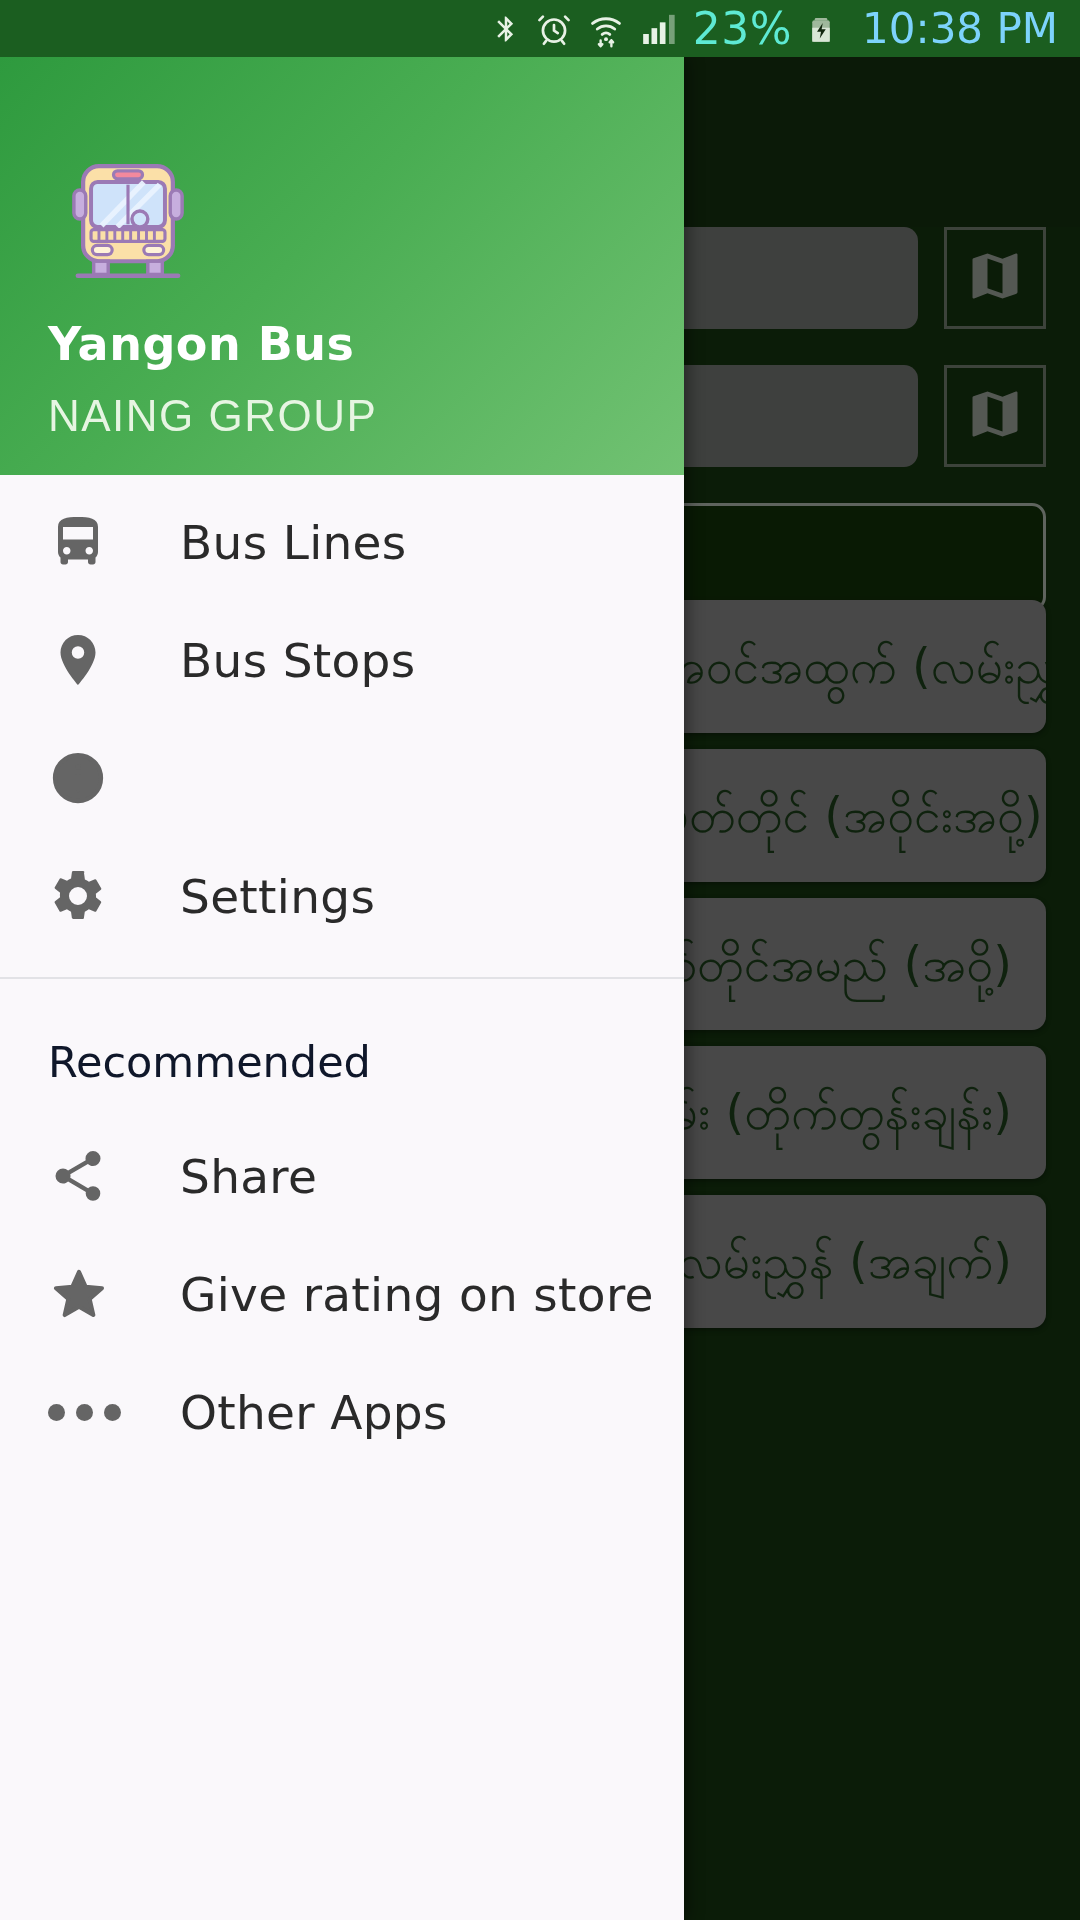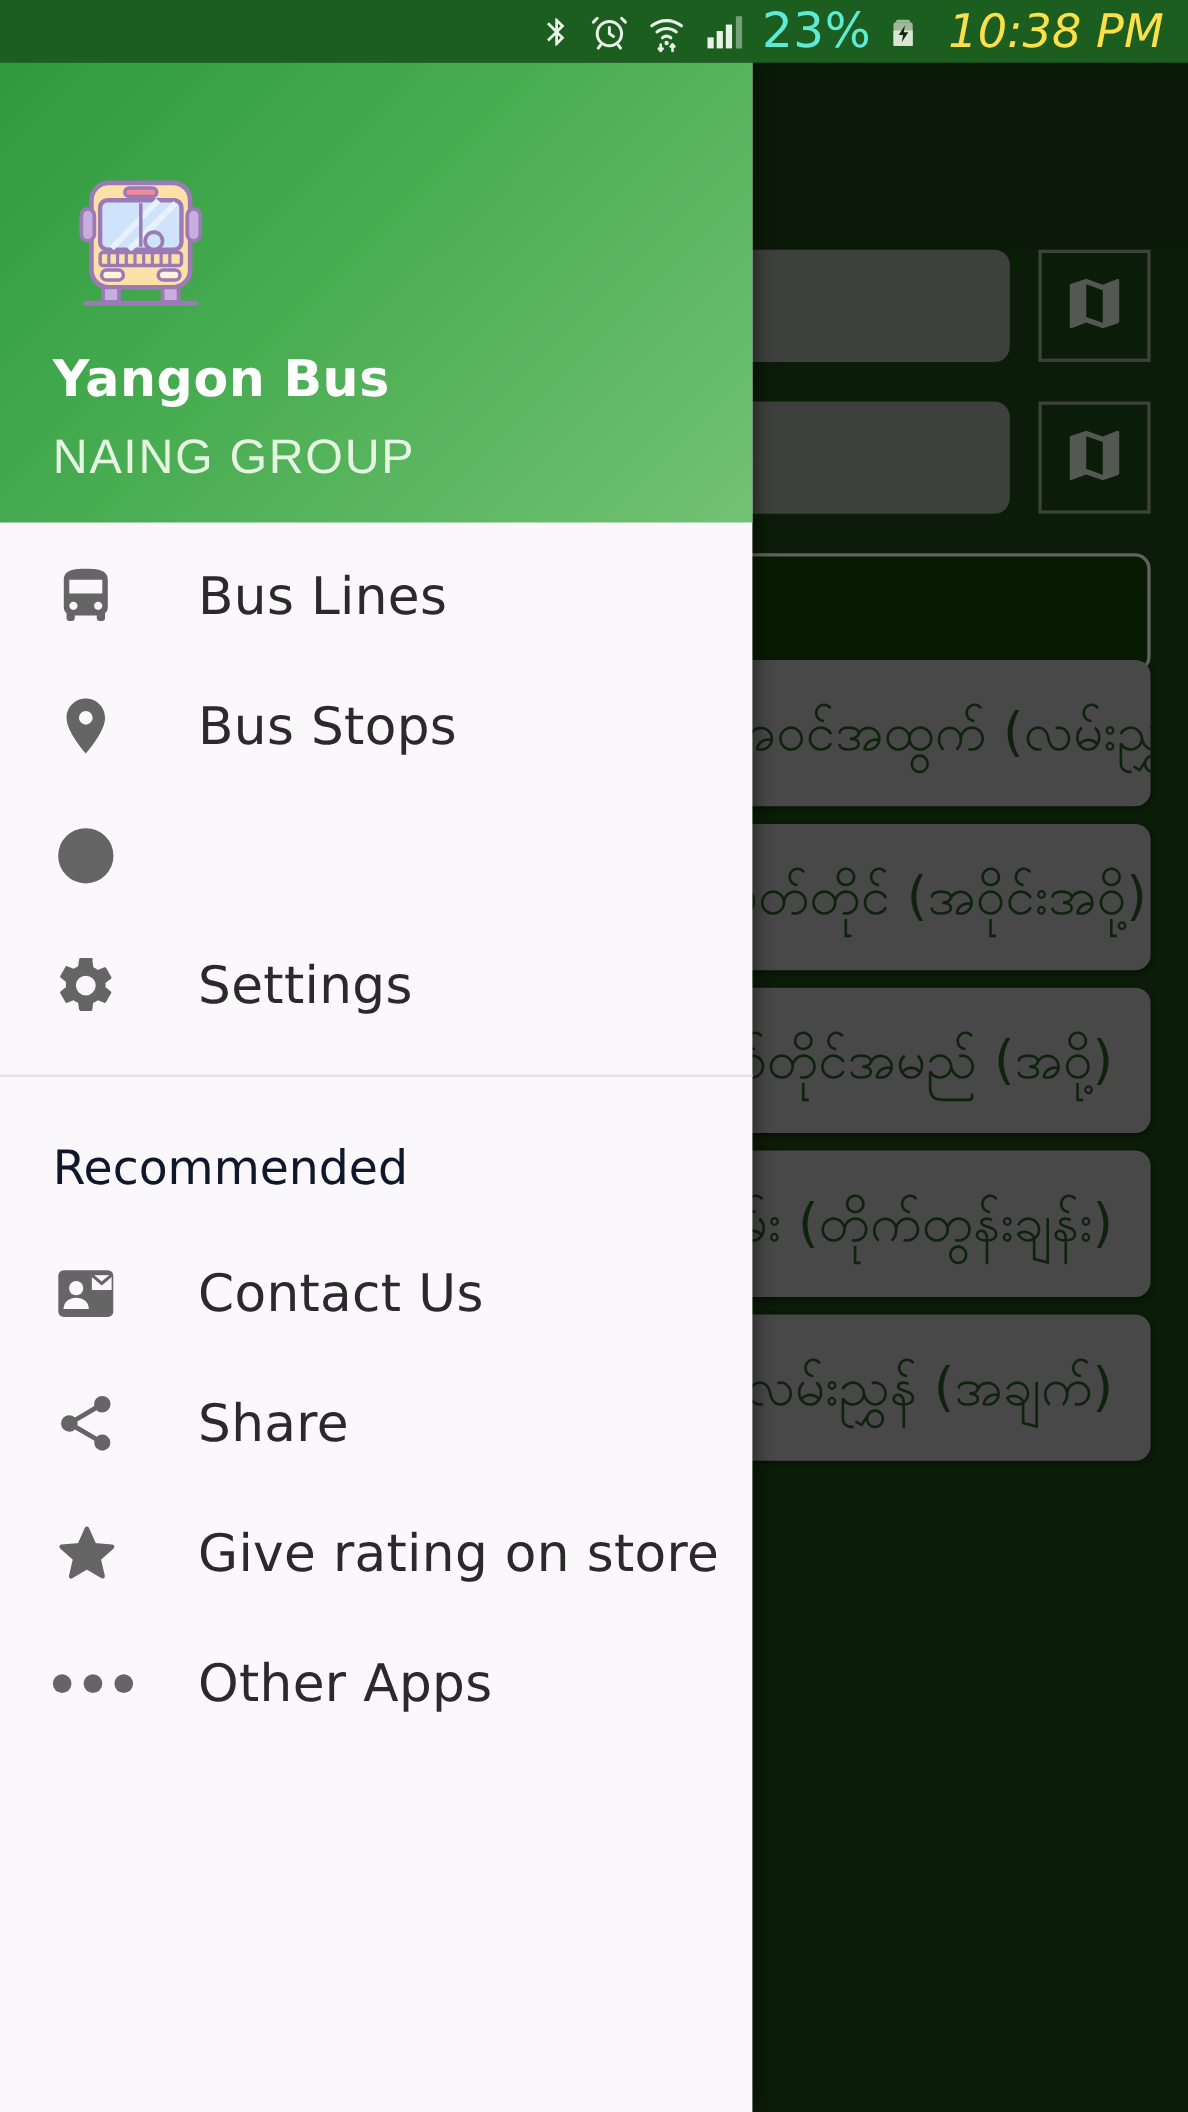--- a/index.html
+++ b/index.html
@@ -61,22 +61,22 @@
     display:flex; align-items:center; justify-content:flex-end;
     padding-right:22px; gap:14px;
   }
   #statusbar svg { display:block; }
   .sb-pct {
     color:#5eead4; font-size:44px; letter-spacing:.5px;
     font-family:"DejaVu Sans", sans-serif; font-weight:400;
     line-height:1;
   }
   .sb-time {
-    color:#fde047; font-size:42px; margin-left:12px;
-    font-family:"DejaVu Sans", sans-serif; line-height:1;font-style:italic;
+    color:#7dd3fc; font-size:42px; margin-left:12px;
+    font-family:"DejaVu Sans", sans-serif; line-height:1;
   }
 
   
   #drawer {
     position:absolute; left:0; top:57px;
     width:684px; height:1863px;
     background:#faf8fb; z-index:30;
     box-shadow:3px 0 16px rgba(0,0,0,.45);
     display:flex; flex-direction:column;
   }
@@ -294,32 +294,20 @@
               <path d="M19.14 12.94c.04-.3.06-.61.06-.94s-.02-.64-.07-.94l2.03-1.58a.49.49 0 00.12-.61l-1.92-3.32a.49.49 0 00-.59-.22l-2.39.96a7.03 7.03 0 00-1.62-.94l-.36-2.54A.49.49 0 0013.9 2h-3.84a.49.49 0 00-.48.41L9.22 4.95c-.59.24-1.13.56-1.62.94l-2.39-.96a.49.49 0 00-.59.22L2.7 8.47a.49.49 0 00.12.61l2.03 1.58c-.05.3-.09.63-.09.94s.02.64.07.94l-2.03 1.58a.49.49 0 00-.12.61l1.92 3.32c.12.22.37.29.59.22l2.39-.96c.5.38 1.03.7 1.62.94l.36 2.54c.5.24.25.41.48.41h3.84c.24 0 .44-.17.48-.41l.36-2.54c.59-.24 1.13-.56 1.62-.94l2.39.96c.22.08.47 0 .59-.22l1.92-3.32a.49.49 0 00-.12-.61l-2.01-1.58zM12 15.6A3.6 3.6 0 1112 8.4a3.6 3.6 0 010 7.2z"></path>
             </svg>
         </span>
         <span class="menu-label">Settings</span>
       </div>
 
       <div class="menu-divider"></div>
 
       <div class="section-header">Recommended</div>
 
-      <div class="menu-item">
-        <span class="menu-icon">
-          <svg width="60" height="60" viewBox="0 0 24 24">
-            <rect x="2" y="3.5" width="20" height="17" rx="2" fill="#656565"></rect>
-            <circle cx="8.5" cy="10" r="2.6" fill="#faf8fb"></circle>
-            <path d="M3.9 17.6c0-2.6 2.1-4.1 4.6-4.1s4.6 1.5 4.6 4.1H3.9z" fill="#faf8fb"></path>
-            <rect x="14.2" y="5.3" width="7.2" height="5.4" fill="#faf8fb"></rect>
-            <path d="M14.2 5.3l3.6 3 3.6-3" fill="none" stroke="#656565" stroke-width="1.1"></path>
-          </svg>
-        </span>
-        <span class="menu-label">Contact Us</span>
-      </div>
 
       <div class="menu-item">
         <span class="menu-icon">
           <svg width="60" height="60" viewBox="0 0 24 24">
               <path d="M18 16.08c-.76 0-1.44.3-1.96.77L8.91 12.7c.05-.23.09-.46.09-.7s-.04-.47-.09-.7l7.05-4.11c.54.5 1.25.81 2.04.81a3 3 0 100-6 3 3 0 00-3 3c0 .24.04.47.09.7L8.04 9.81A2.99 2.99 0 006 9a3 3 0 100 6c.79 0 1.5-.31 2.04-.81l7.12 4.16c-.05.21-.08.43-.08.65a2.92 2.92 0 102.92-2.92z"></path>
             </svg>
         </span>
         <span class="menu-label">Share</span>
       </div>
 

